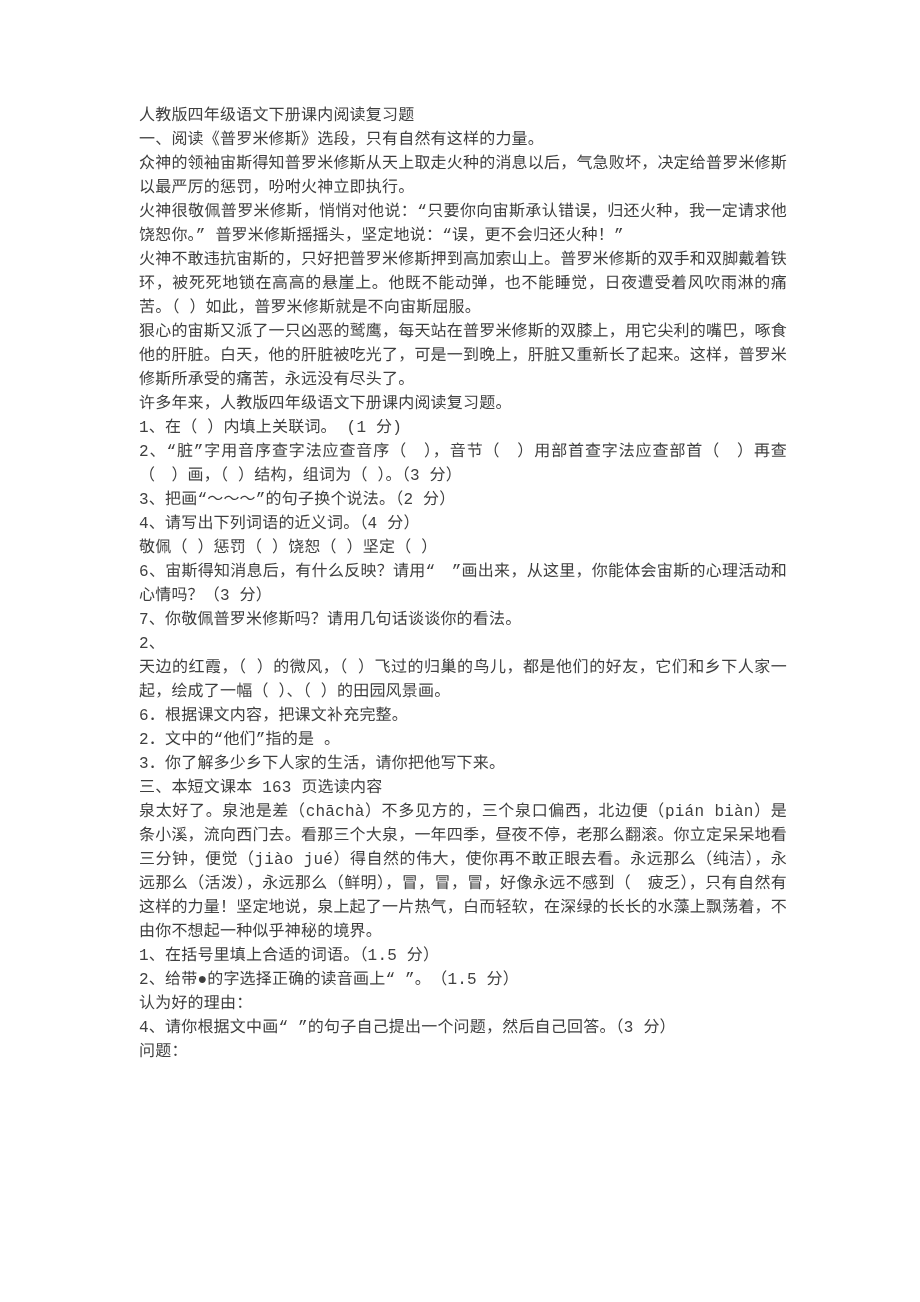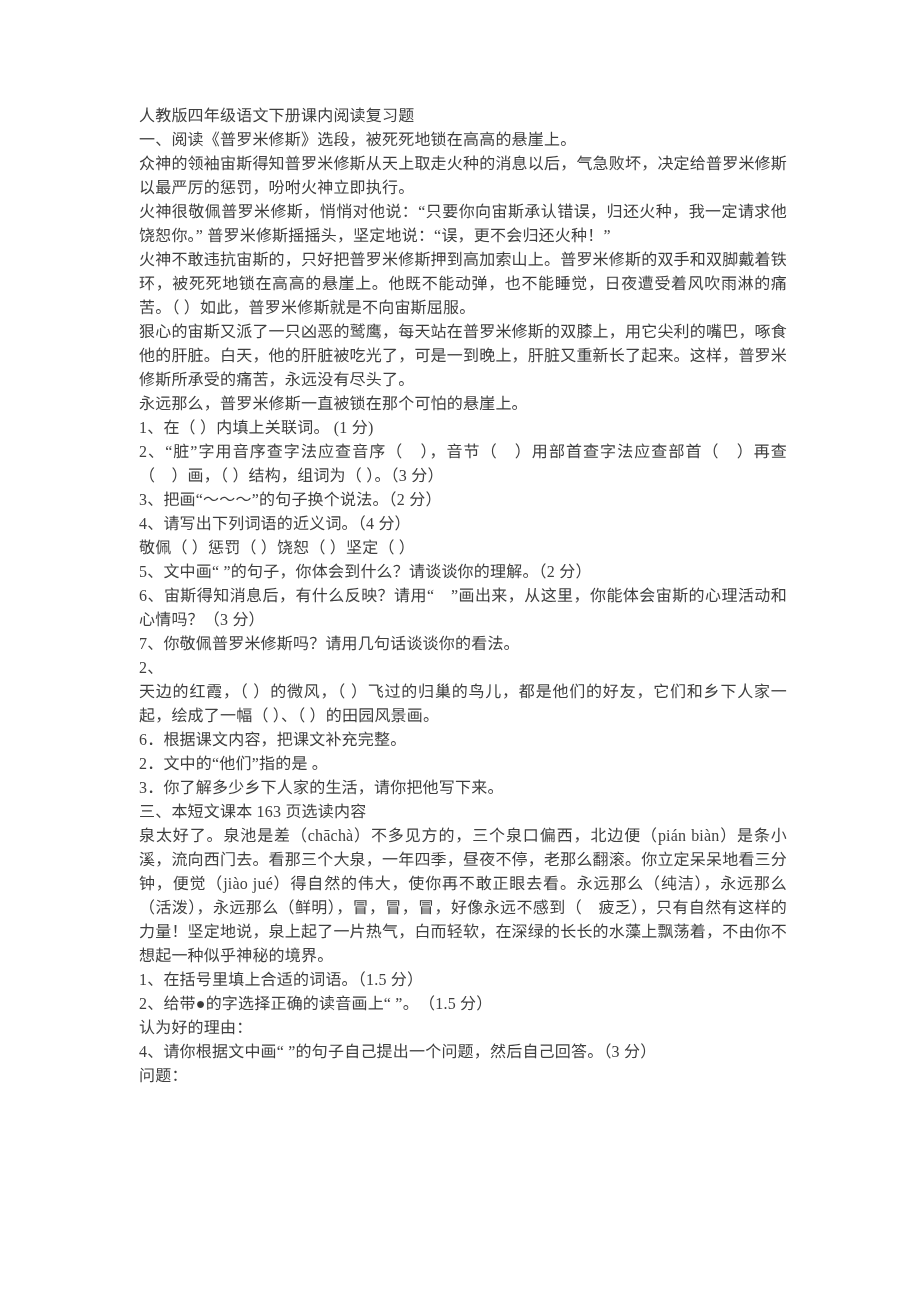--- a/index.html
+++ b/index.html
@@ -6,21 +6,21 @@
     margin: 0;
     padding: 0;
     background: #ffffff;
   }
   .page {
     position: relative;
     width: 920px;
     height: 1302px;
     background: #ffffff;
     overflow: hidden;
-    font-family: Liberation Serif, serif;
+    font-family: Liberation Mono, monospace;
   }
   .content {
     position: absolute;
     left: 139px;
     top: 104px;
     width: 648px;
   }
   .content p {
     margin: 0;
     padding: 0;
@@ -33,32 +33,31 @@
   }
 </style>
 </head>
 <body>
 
 <div class="page">
   <div class="content">
 
     <p>人教版四年级语文下册课内阅读复习题</p>
 
-    <p>一、阅读《普罗米修斯》选段，被死死地锁在高高的悬崖上。</p>
+    <p>一、阅读《普罗米修斯》选段，只有自然有这样的力量。</p>
     <p>众神的领袖宙斯得知普罗米修斯从天上取走火种的消息以后，气急败坏，决定给普罗米修斯以最严厉的惩罚，吩咐火神立即执行。</p>
     <p>火神很敬佩普罗米修斯，悄悄对他说：“只要你向宙斯承认错误，归还火种，我一定请求他饶恕你。” 普罗米修斯摇摇头，坚定地说：“误，更不会归还火种！”</p>
     <p>火神不敢违抗宙斯的，只好把普罗米修斯押到高加索山上。普罗米修斯的双手和双脚戴着铁环，被死死地锁在高高的悬崖上。他既不能动弹，也不能睡觉，日夜遭受着风吹雨淋的痛苦。（ ）如此，普罗米修斯就是不向宙斯屈服。</p>
     <p>狠心的宙斯又派了一只凶恶的鹫鹰，每天站在普罗米修斯的双膝上，用它尖利的嘴巴，啄食他的肝脏。白天，他的肝脏被吃光了，可是一到晚上，肝脏又重新长了起来。这样，普罗米修斯所承受的痛苦，永远没有尽头了。</p>
-    <p>永远那么，普罗米修斯一直被锁在那个可怕的悬崖上。</p>
+    <p>许多年来，人教版四年级语文下册课内阅读复习题。</p>
     <p>1、在（ ）内填上关联词。 (1 分)</p>
     <p>2、“脏”字用音序查字法应查音序（　），音节（　）用部首查字法应查部首（　）再查（　）画，（ ）结构，组词为（ ）。（3 分）</p>
     <p>3、把画“～～～”的句子换个说法。（2 分）</p>
     <p>4、请写出下列词语的近义词。（4 分）</p>
     <p>敬佩（ ）惩罚（ ）饶恕（ ）坚定（ ）</p>
-    <p>5、文中画“ ”的句子，你体会到什么？请谈谈你的理解。（2 分）</p>
     <p>6、宙斯得知消息后，有什么反映？请用“　”画出来，从这里，你能体会宙斯的心理活动和心情吗？（3 分）</p>
     <p>7、你敬佩普罗米修斯吗？请用几句话谈谈你的看法。</p>
 
     <p>2、</p>
     <p>天边的红霞，（ ）的微风，（ ）飞过的归巢的鸟儿，都是他们的好友，它们和乡下人家一起，绘成了一幅（ ）、（ ）的田园风景画。</p>
     <p>6．根据课文内容，把课文补充完整。</p>
     <p>2．文中的“他们”指的是 。</p>
     <p>3．你了解多少乡下人家的生活，请你把他写下来。</p>
 
     <p>三、本短文课本 163 页选读内容</p>

